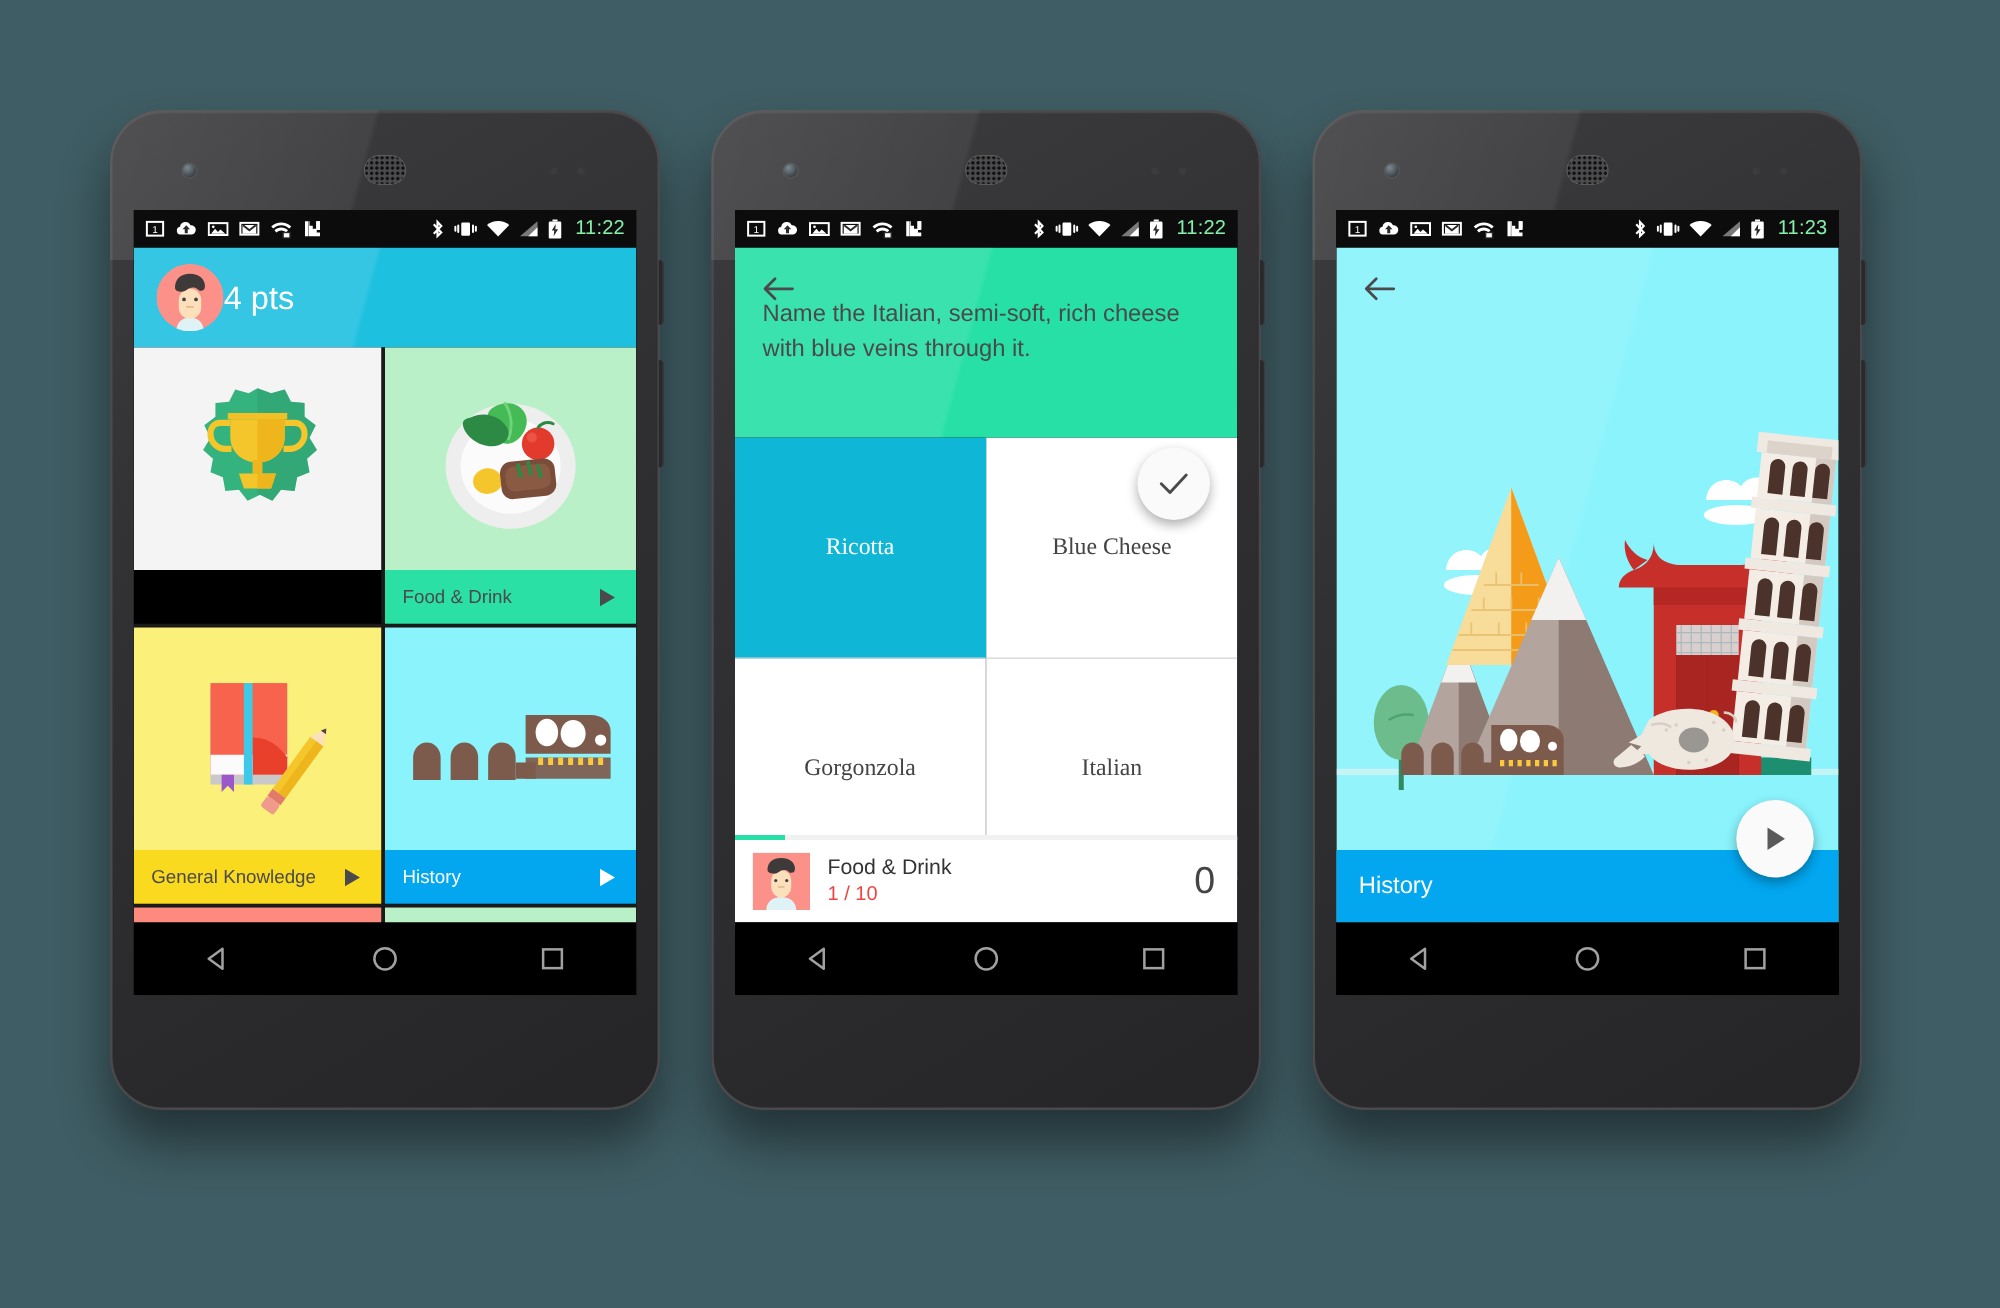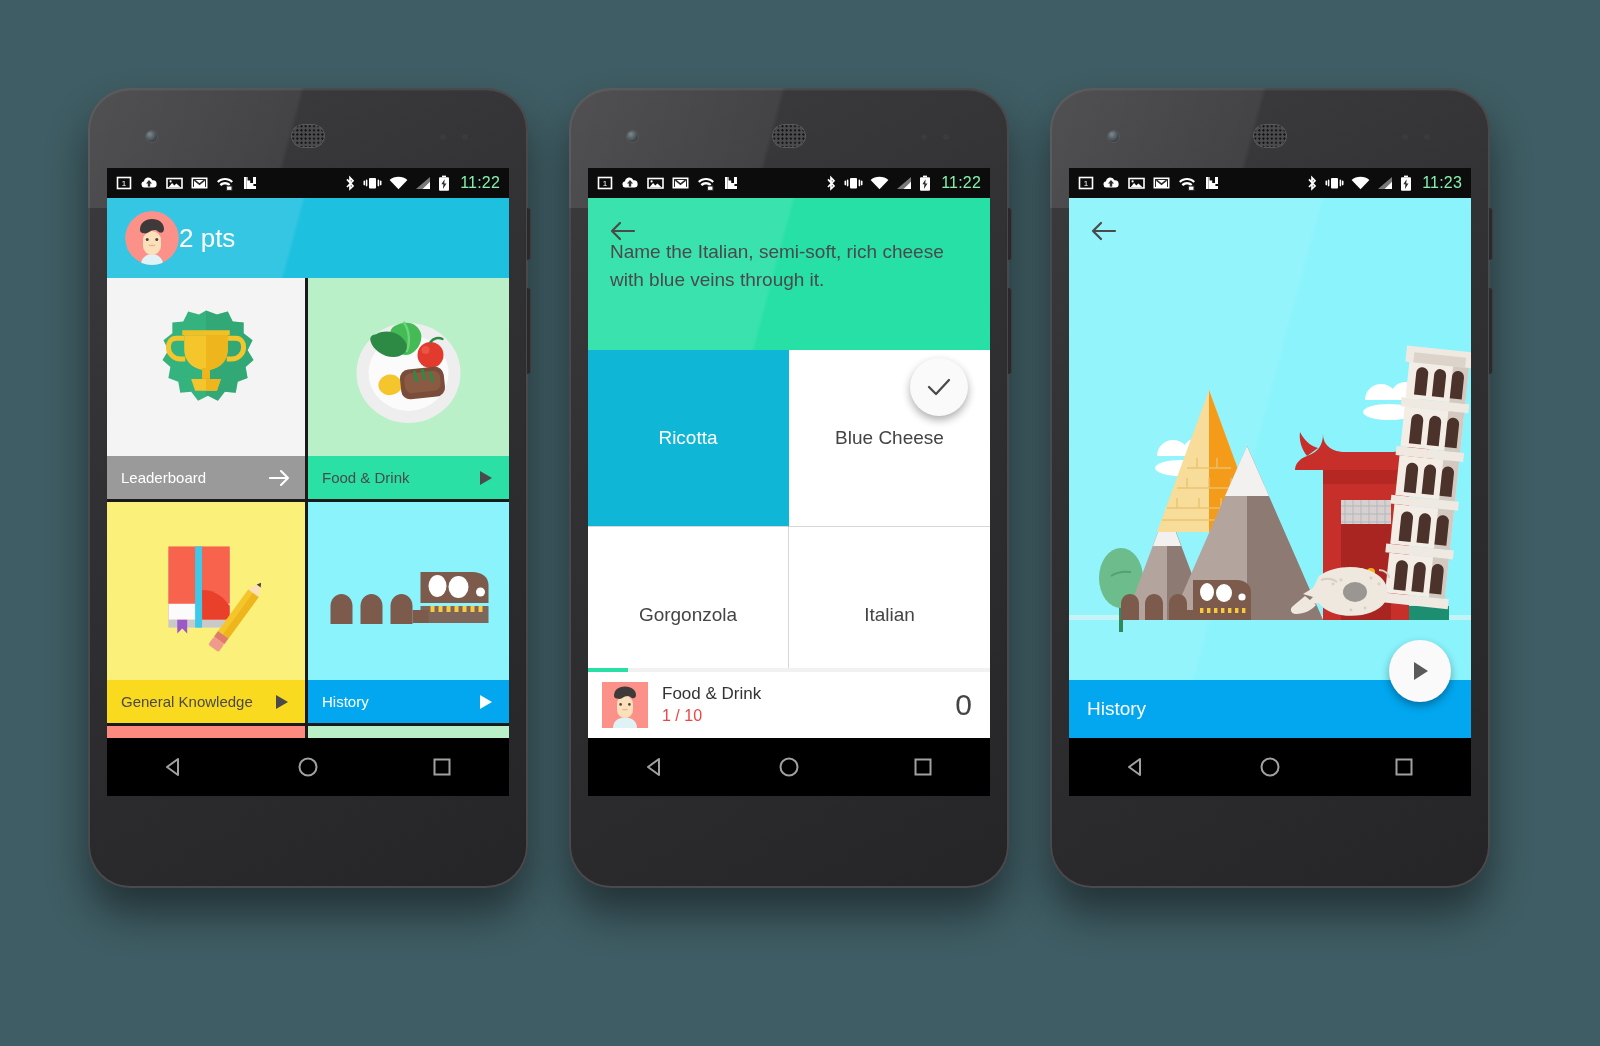--- a/index.html
+++ b/index.html
@@ -82,21 +82,21 @@
   .tile .bar span{font-size:15px;flex:1;}
   .tile.sep{border-right:3px solid #1a1a1a;}
   .rowsep{height:3px;width:100%;background:#1a1a1a;}
   .stub{height:24px;}
 
   
   .qhead{background:#26e0a5;padding:12px 22px 0;box-sizing:border-box;height:152px;position:relative;
          background-image:linear-gradient(105deg,rgba(255,255,255,.09) 0%,rgba(255,255,255,.09) 46%,rgba(255,255,255,0) 47%);}
   .qtext{color:#4a4a4a;font-size:19px;line-height:1.45;margin-top:28px;}
   .backarrow{position:absolute;left:22px;top:22px;}
-  .answers{display:flex;flex-wrap:wrap;}
+  .answers{display:flex;flex-wrap:wrap;font-family:Liberation Serif, serif;}
   .ans{width:50%;height:177px;box-sizing:border-box;display:flex;align-items:center;justify-content:center;
        font-size:19px;color:#444;background:#fff;border-right:1px solid #d8d8d8;border-bottom:1px solid #d8d8d8;}
   .ans.sel{background:#0fb6d6;color:#fff;border-right-color:#0fb6d6;}
   .ans:nth-child(2n){border-right:none;}
   .fab{position:absolute;width:58px;height:58px;border-radius:50%;background:#fafafa;
        box-shadow:0 4px 9px rgba(0,0,0,.32);display:flex;align-items:center;justify-content:center;}
   .footer{position:absolute;left:0;bottom:0;width:100%;height:68px;background:#fff;
           border-top:1px solid #e6e6e6;display:flex;align-items:center;padding:0 0 0 14px;box-sizing:border-box;}
   .progress{position:absolute;left:0;top:-3px;width:100%;height:4px;background:#f1f1f1;}
   .progress i{display:block;height:100%;background:#26e0a5;}
@@ -195,47 +195,41 @@
             <svg viewBox="0 0 54 54" width="54" height="54">
               <circle cx="27" cy="27" r="27" fill="#fb9189"></circle>
               <path d="M16 54c0-7 5-11 11-11s11 4 11 11z" fill="#dff2f6"></path>
               <rect x="18" y="20" width="18" height="24" rx="9" fill="#fbe0bb"></rect>
               <path d="M15 19c0-7 5-11 12-11s12 4 12 10c0 3-2 4-4 3.6-1.6-.3-2.2-2.6-5.6-2.6-4.4 0-5.4 3.4-9 3.4-3 0-5.4-1-5.4-3.4z" fill="#3e3a39"></path>
               <circle cx="22.2" cy="28.5" r="1.5" fill="#4a4342"></circle>
               <circle cx="31.8" cy="28.5" r="1.5" fill="#4a4342"></circle>
               <path d="M24.5 34.5h5" stroke="#e0b98f" stroke-width="1.4" stroke-linecap="round" fill="none"></path>
             </svg>
           </div>
-          <div class="upts">2 pts</div>
+          <div class="upts">4 pts</div>
         </div>
 
         <div class="grid">
 
           <div class="tile sep">
             <div class="art" style="background:#f4f4f4">
               <svg viewBox="0 0 200 178" width="100%" height="100%">
                 <g transform="translate(100,88)">
                   <path d="M0-56 L11-52 L22-55 L27-45 L38-44 L38-33 L47-26 L42-16 L48-6 L40 1 L42 12 L32 16 L30 27 L19 26 L12 35 L2 30 L-8 35 L-15 26 L-26 27 L-28 16 L-38 12 L-36 1 L-44 -6 L-38 -16 L-43 -26 L-34 -33 L-34 -44 L-23 -45 L-18 -55 L-7 -52 Z" fill="#35b37e"></path>
                   <path d="M0-56 L11-52 L22-55 L27-45 L38-44 L38-33 L47-26 L42-16 L48-6 L40 1 L42 12 L32 16 L30 27 L19 26 L12 35 L2 30 L0 30Z" fill="#2e9e6e" opacity=".55"></path>
                   <path d="M-24-36h48v5h-48z" fill="#f2c024"></path>
                   <path d="M-22-31h44v14c0 13-10 21-22 21s-22-8-22-21z" fill="#f5c62b"></path>
                   <path d="M0-31h22v14c0 13-10 21-22 21V-31z" fill="#eeb51c"></path>
                   <path d="M-22-28h-8c-5 0-8 4-8 9 0 7 6 12 12 12h5" fill="none" stroke="#f5c62b" stroke-width="5"></path>
                   <path d="M22-28h8c5 0 8 4 8 9 0 7-6 12-12 12h-5" fill="none" stroke="#f5c62b" stroke-width="5"></path>
                   <rect x="-4" y="2" width="8" height="11" fill="#eeb51c"></rect>
                   <path d="M-15 13h30l-4 12h-22z" fill="#f5c62b"></path>
                   <path d="M0 13h15l-4 12H0z" fill="#eeb51c"></path>
                 </g>
               </svg>
-            </div>
-            <div class="bar" style="background:#9a9a9a">
-              <span style="color:#ffffff">Leaderboard</span>
-              <svg width="22" height="18" viewBox="0 0 22 18">
-                  <path d="M1 9h18M12 2l7 7-7 7" fill="none" stroke="#ffffff" stroke-width="2.1" stroke-linecap="round" stroke-linejoin="round"></path>
-                </svg>
             </div>
           </div>
 
           <div class="tile">
             <div class="art" style="background:#b9f0c8">
               <svg viewBox="0 0 200 178" width="100%" height="100%">
                 <ellipse cx="100" cy="95" rx="52" ry="50" fill="#efeeee"></ellipse>
                 <ellipse cx="100" cy="95" rx="40" ry="38" fill="#fbfbfb"></ellipse>
                 <path d="M86 48c10-6 22-4 26 6 3 8-2 18-10 22-7 3-14-1-17-8-3-8-6-16 1-20z" fill="#44bb55"></path>
                 <path d="M95 44c6 8 7 20 3 30" stroke="#6ed37a" stroke-width="2.4" fill="none"></path>

